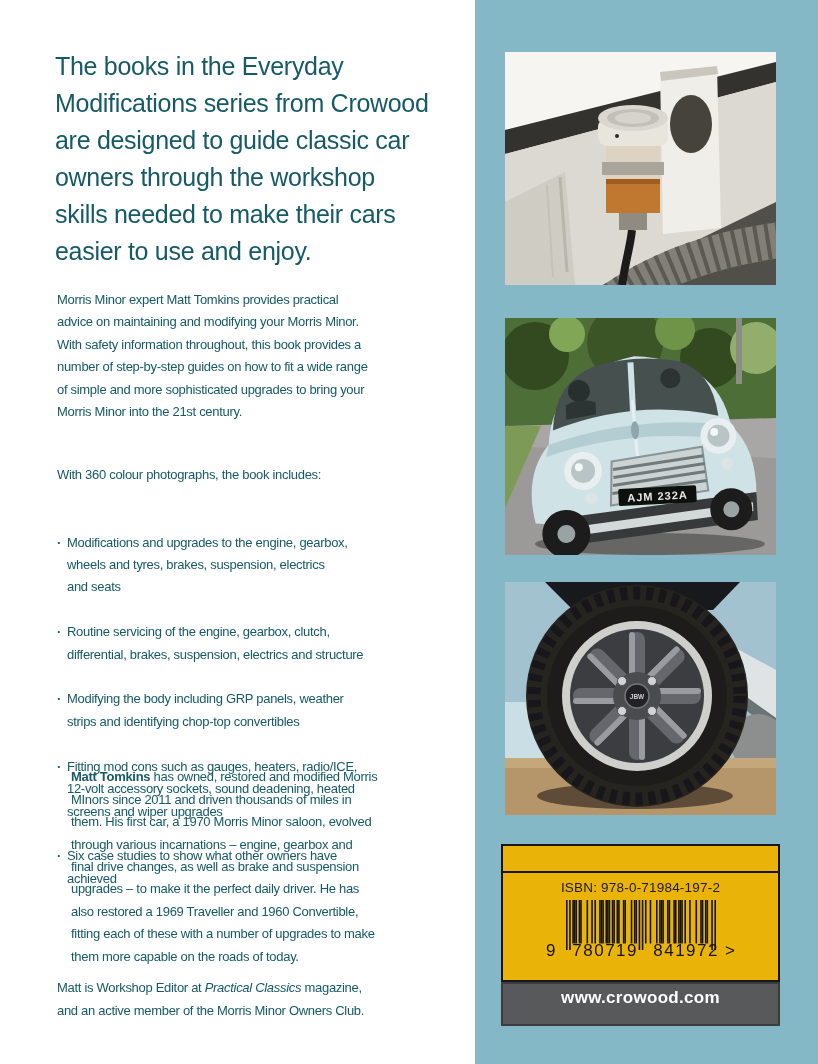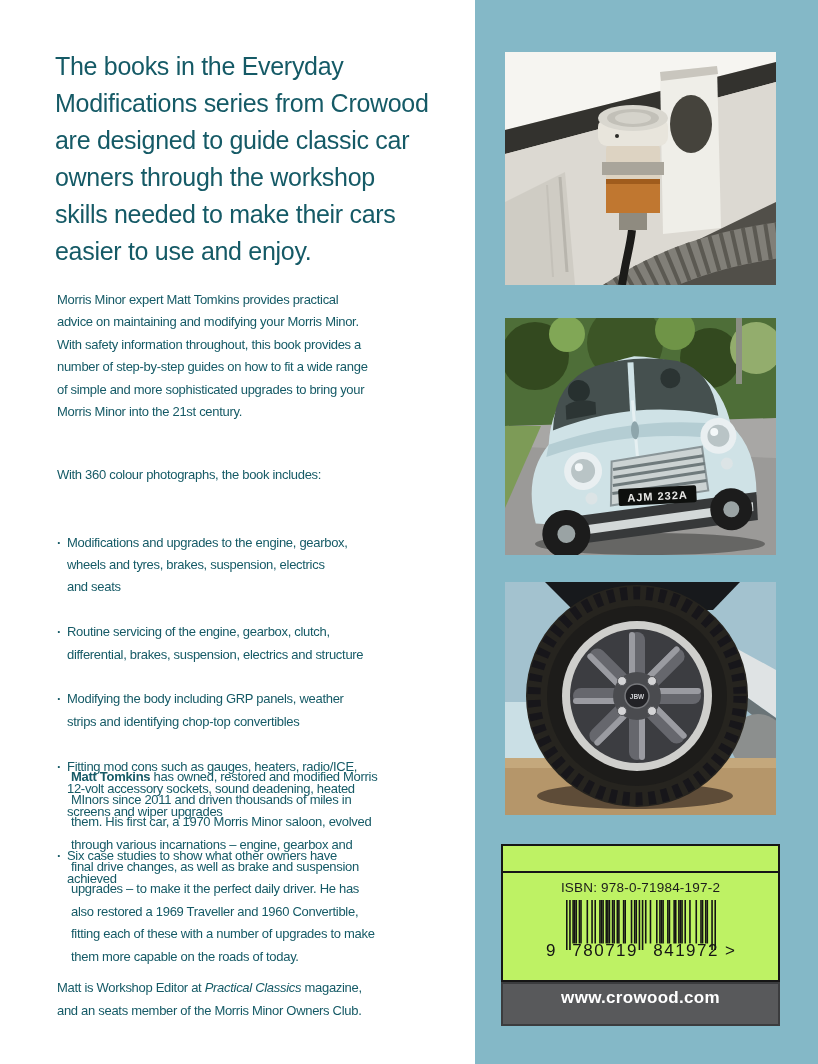--- a/index.html
+++ b/index.html
@@ -35,21 +35,21 @@
   .footnote .mag{font-style:italic;white-space:normal;}
   .footnote .line2{display:block;}
   
   .photo{position:absolute;left:505px;width:271px;display:block;}
   .photo1{top:52px;height:233px;}
   .photo2{top:318px;height:237px;}
   .photo3{top:582px;height:233px;}
   
   .isbn-box{
     position:absolute;left:501px;top:844px;width:279px;height:138px;
-    background:#bef264;border:2px solid var(--box-border);
+    background:#eab308;border:2px solid var(--box-border);
   }
   .isbn-strip{height:27px;border-bottom:2px solid var(--box-border);}
   .isbn-label{
     text-align:center;margin-top:7px;font-size:13.5px;color:#1c1c1c;letter-spacing:0.2px;
   }
   .barcode-wrap{width:150px;margin:5px auto 0;}
   .barcode-wrap svg{display:block;}
   .barcode-digits{
     margin-top:-9px;text-align:center;font-size:17px;color:#141414;
     background:transparent;position:relative;
@@ -109,21 +109,21 @@
 through various incarnations – engine, gearbox and
 final drive changes, as well as brake and suspension
 upgrades – to make it the perfect daily driver. He has
 also restored a 1969 Traveller and 1960 Convertible,
 fitting each of these with a number of upgrades to make
 them more capable on the roads of today.</span>
   </div>
 
   <div class="footnote txt bodytxt">
     <span>Matt is Workshop Editor at </span><span class="mag">Practical Classics</span><span> magazine,</span>
-    <span class="line2">and an seats member of the Morris Minor Owners Club.</span>
+    <span class="line2">and an active member of the Morris Minor Owners Club.</span>
   </div>
 
   <svg class="photo photo1" viewBox="0 0 271 233">
     <rect width="271" height="233" fill="#d8d5ce"></rect>
     <polygon points="0,0 271,0 271,10 0,78" fill="#f6f5f1"></polygon>
     <polygon points="0,78 271,10 271,30 0,102" fill="#33322e"></polygon>
     <polygon points="0,102 271,30 271,233 0,233" fill="#dcd9d2"></polygon>
     <polygon points="0,150 60,120 70,233 0,233" fill="#cfccc4"></polygon>
     <line x1="55" y1="125" x2="62" y2="220" stroke="#b8b5ad" stroke-width="3"></line>
     <line x1="42" y1="133" x2="48" y2="225" stroke="#c4c1b9" stroke-width="2"></line>

